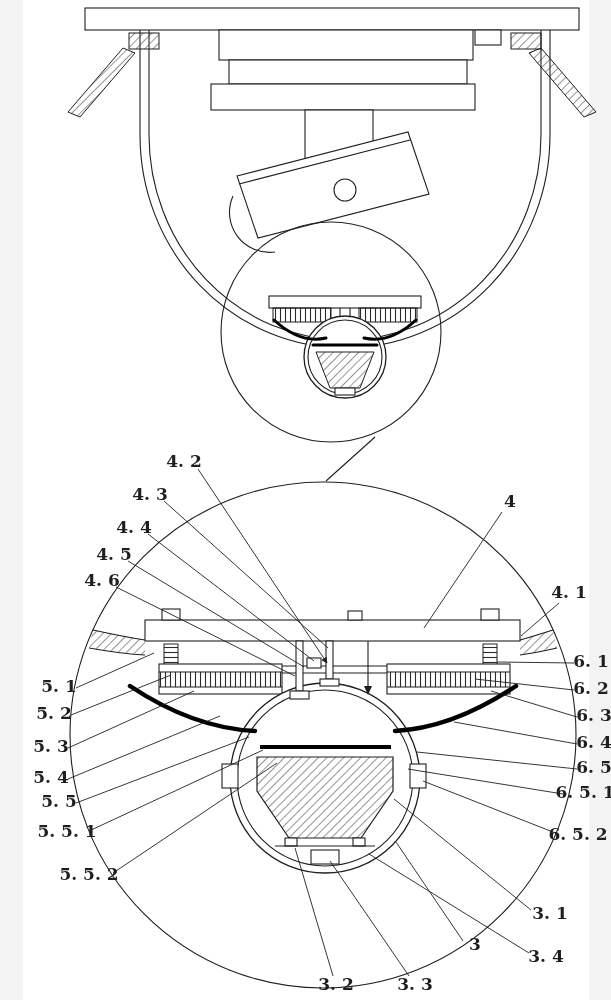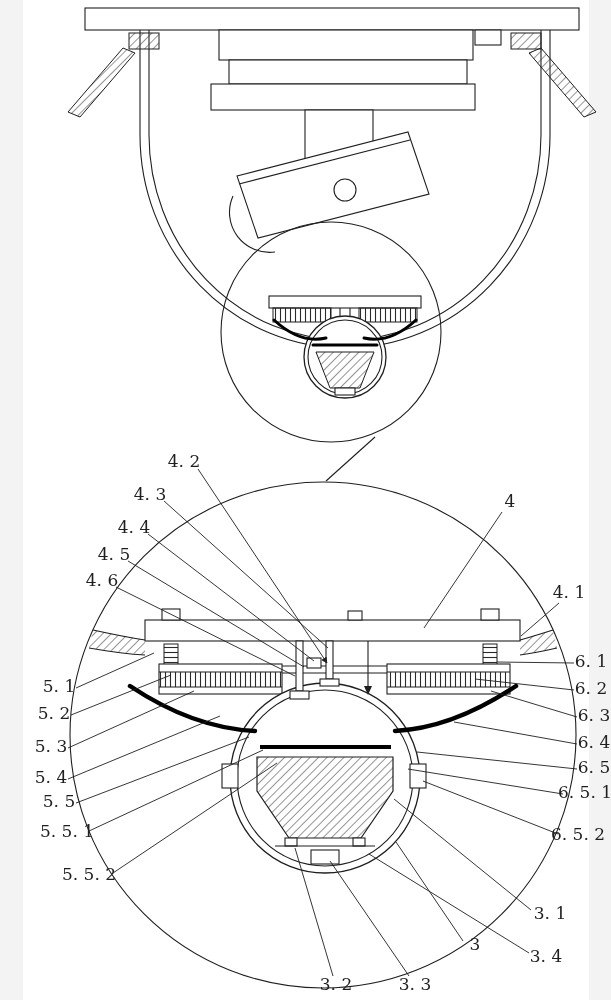--- a/index.html
+++ b/index.html
@@ -1,16 +1,16 @@
 <!DOCTYPE html>
 <html style="--paper: #ffffff; --ink: #1f1f1f; --bold: #000000;"><head>
 <meta charset="utf-8">
 <style>
   html,body{margin:0;padding:0;background:#f3f3f3;}
-  .page{width:566px;height:1000px;background:var(--paper,#ffffff);margin:0 auto;position:relative;}
+  .page{width:566px;height:1000px;background:var(--paper,#ffffff);margin:0 auto;position:relative;font-weight:bold;}
   svg{display:block;}
   .ln{fill:none;stroke:var(--ink,#1f1f1f);stroke-width:1.1;}
   .fw{fill:var(--paper,#ffffff);stroke:var(--ink,#1f1f1f);stroke-width:1.1;}
   .thick{fill:none;stroke:var(--bold,#000000);stroke-width:4.5;stroke-linecap:round;}
   .thin-thick{fill:none;stroke:var(--bold,#000000);stroke-width:3;stroke-linecap:round;}
   .ldr{fill:none;stroke:var(--ink,#1f1f1f);stroke-width:0.9;}
   .lbl{font-family:"DejaVu Serif","Liberation Serif",serif;font-size:17px;fill:var(--ink,#1f1f1f);}
 </style>
 </head>
 <body>

